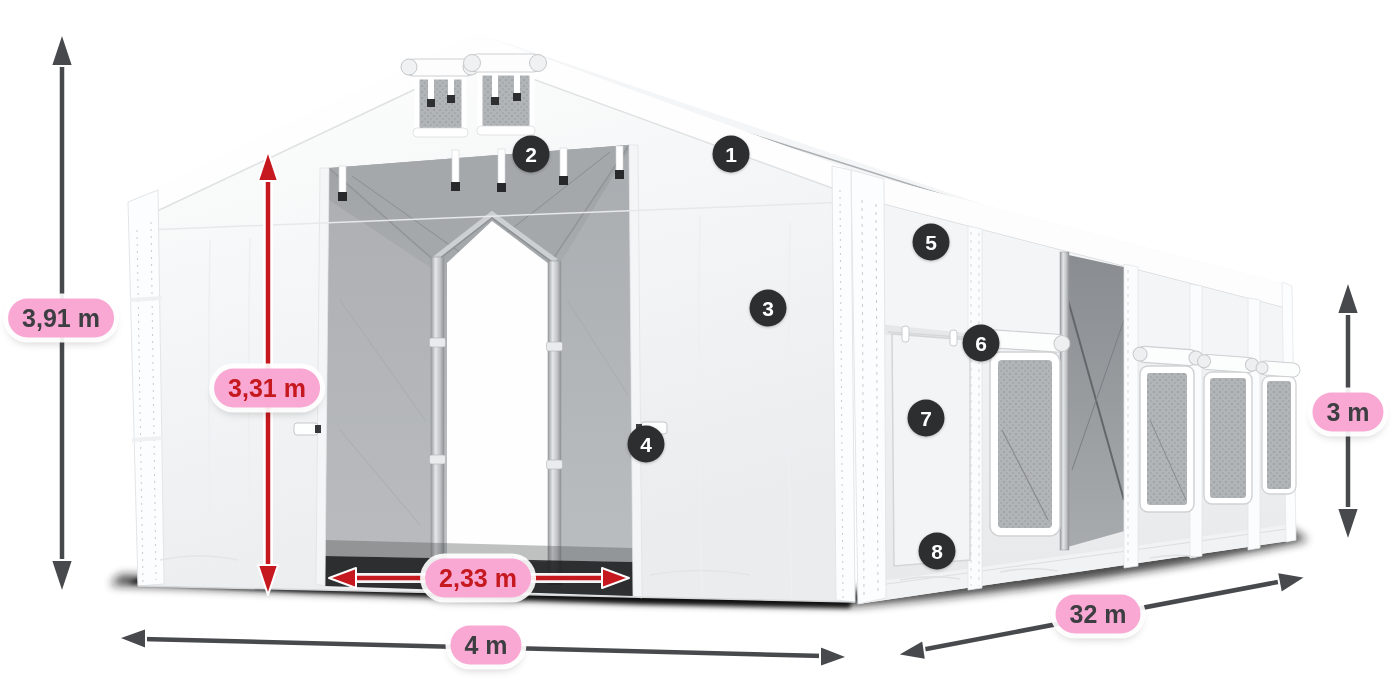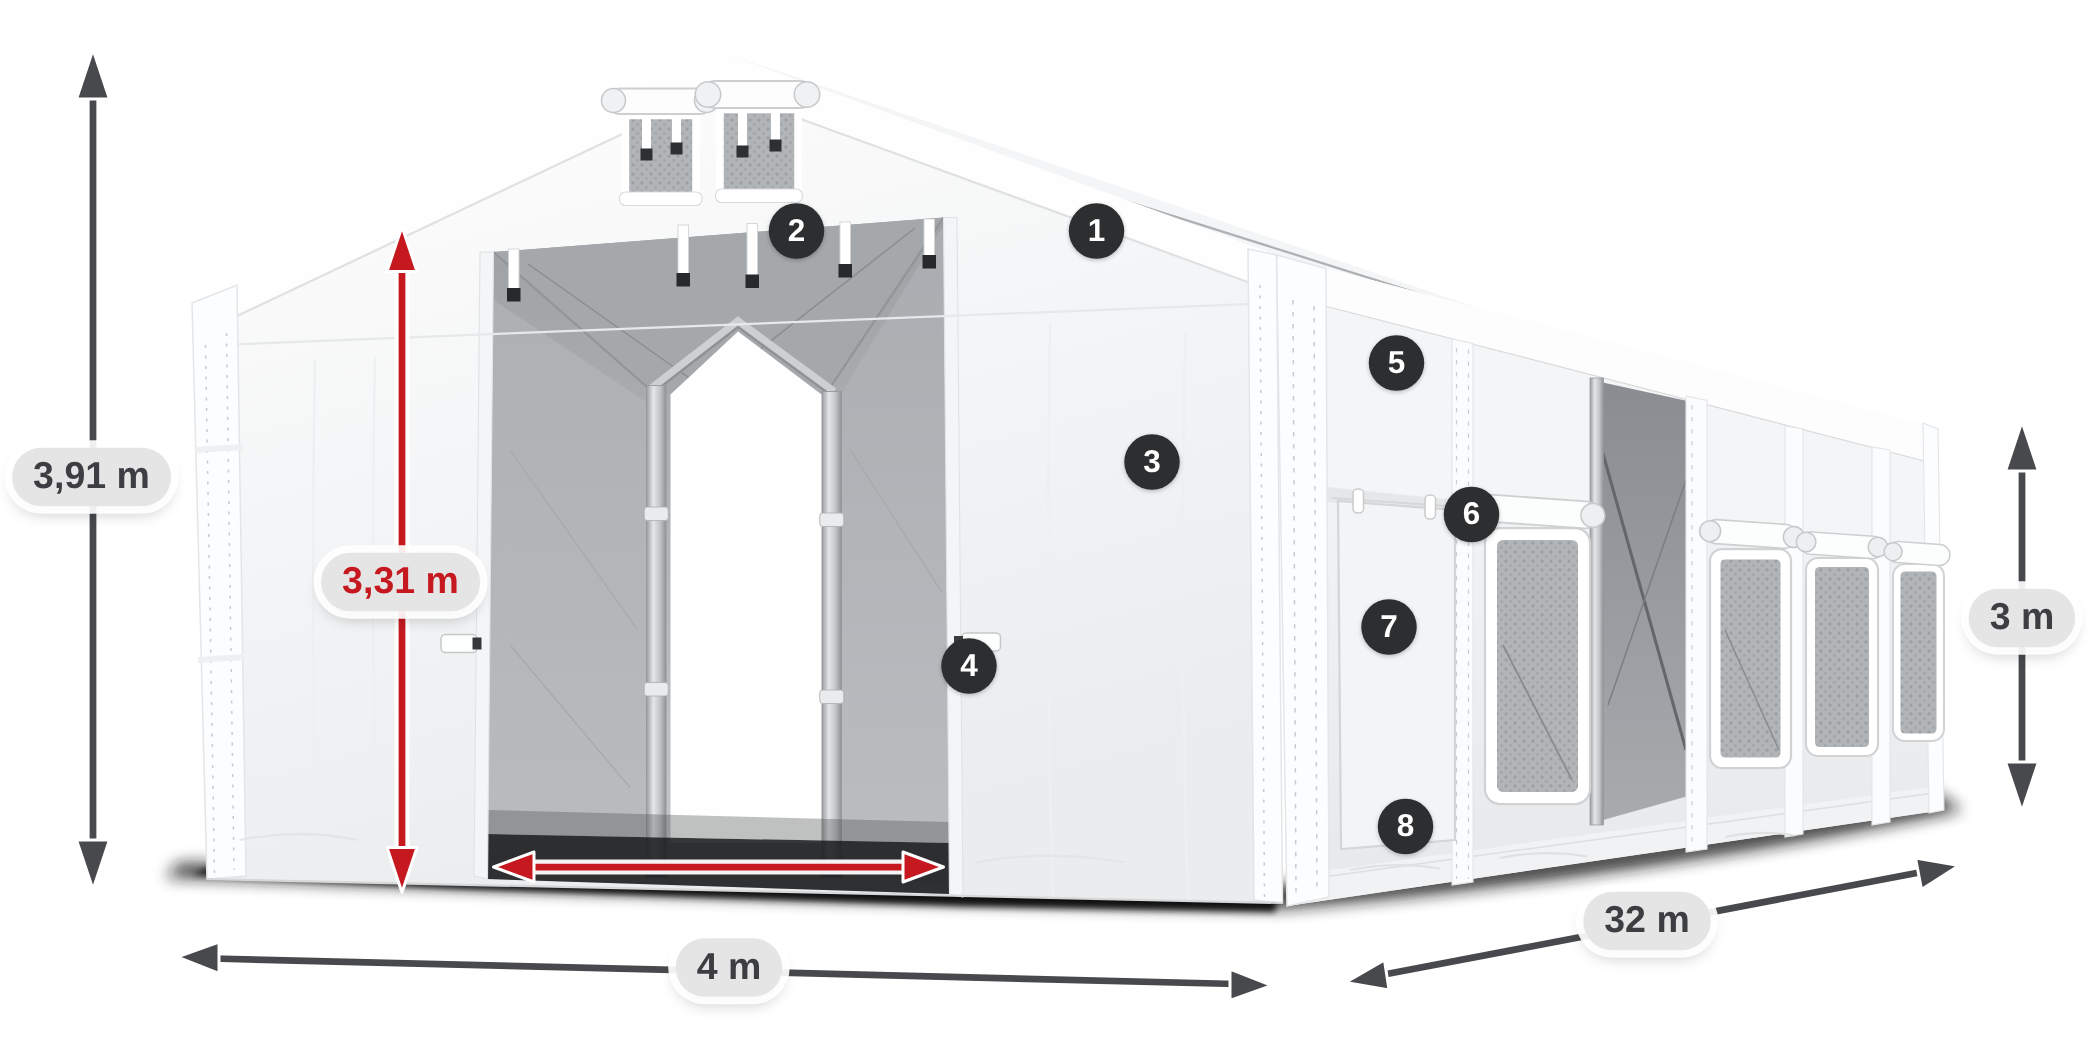--- a/index.html
+++ b/index.html
@@ -10,21 +10,21 @@
   .stage svg{position:absolute;left:0;top:0;width:1400px;height:700px;display:block;}
   
   .dim-out{stroke:#ffffff;stroke-width:10;stroke-linecap:round;opacity:.95;fill:none;}
   .dim-line{stroke:#47494c;stroke-width:4.5;fill:none;}
   .dim-head{fill:#47494c;stroke:#ffffff;stroke-width:2;stroke-linejoin:round;}
   .red .dim-line{stroke:#c5191f;}
   .red .dim-head{fill:#c5191f;}
   
   .pill{
     position:absolute;transform:translate(-50%,-50%);
-    background:#e5e5e5;color:#3c3e41;
+    background:#f9a8d4;color:#3c3e41;
     font-weight:bold;font-size:25px;line-height:1;
     padding:7px 14px;border-radius:21px;white-space:nowrap;
     box-shadow:0 0 0 5px rgba(255,255,255,.92), 0 5px 10px rgba(0,0,0,.22);
     z-index:30;
   }
   .pill.red{color:#c5191f;}
   
   .marker{
     position:absolute;transform:translate(-50%,-50%);
     width:37px;height:37px;border-radius:50%;
@@ -301,20 +301,21 @@
       <line class="dim-out" x1="1348" y1="308" x2="1348" y2="514"></line>
       <line class="dim-line" x1="1348" y1="308" x2="1348" y2="514"></line>
       <polygon class="dim-head" points="1348,281 1337,314 1359,314"></polygon>
       <polygon class="dim-head" points="1348,541 1337,508 1359,508"></polygon>
     </g>
   </g>
 </svg>
 
 <div class="pill" style="left:61px;top:318px;">3,91 m</div>
 <div class="pill red" style="left:267px;top:376px;margin-top:12px;">3,31 m</div>
+<div class="pill red" style="left:478px;top:578px;">2,33 m</div>
 <div class="pill" style="left:486px;top:645px;">4 m</div>
 <div class="pill" style="left:1098px;top:614px;text-align:right;">32 m</div>
 <div class="pill" style="left:1348px;top:412px;">3 m</div>
 
 <div class="marker" style="left:731px;top:154px;">1</div>
 <div class="marker" style="left:531px;top:154px;">2</div>
 <div class="marker" style="left:768px;top:308px;">3</div>
 <div class="marker" style="left:646px;top:444px;">4</div>
 <div class="marker" style="left:931px;top:242px;">5</div>
 <div class="marker" style="left:981px;top:343px;">6</div>

